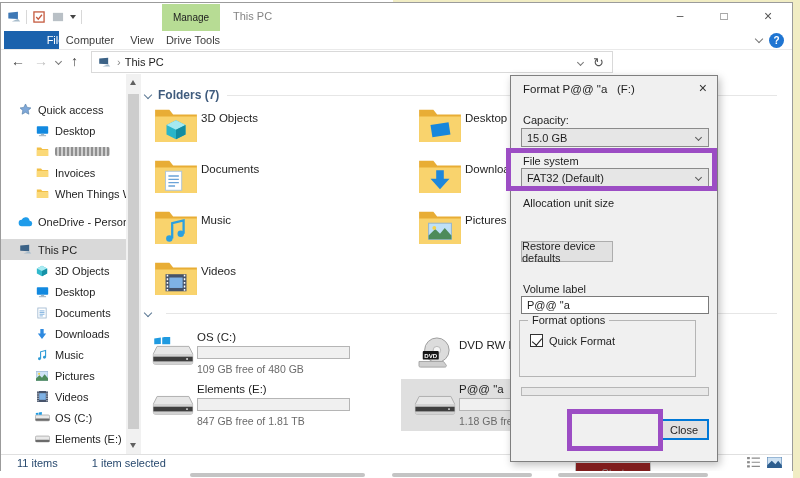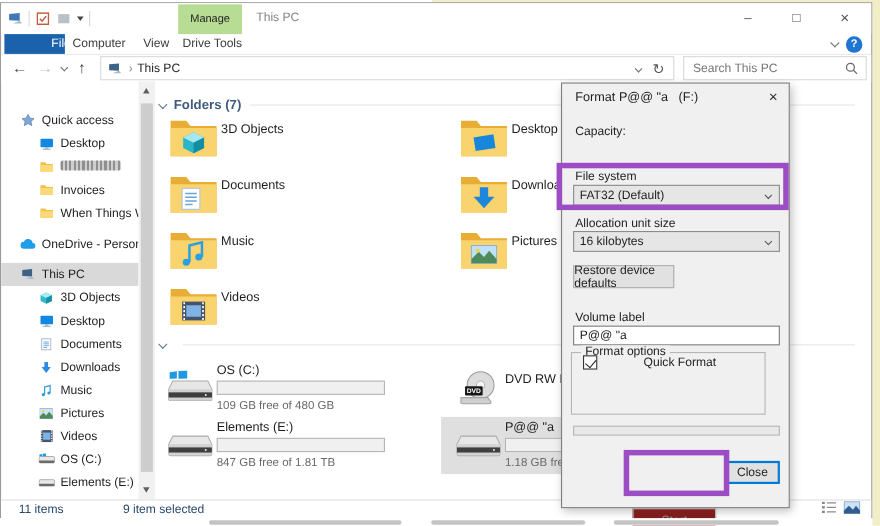--- a/index.html
+++ b/index.html
@@ -104,40 +104,40 @@
   .drive-item .dico { position:absolute; left:6px; top:8px; }
   .drive-item .dname { position:absolute; left:52px; top:2px; font-size:11.5px; white-space:pre; }
   .drive-item .dbar { position:absolute; left:52px; top:17px; width:153px; height:13px; border:1px solid #b5b5b5; background:#f0f0f0; }
   .drive-item .dfill { height:100%; }
   .dfill.blue { background:#26a0da; }
   .dfill.red { background:#e03a2c; }
   .drive-item .dfree { position:absolute; left:52px; top:34px; font-size:10.5px; color:#6a6a6a; white-space:nowrap; }
   .drive-item.dvd .dname { top:10px; }
 
   
-  .statusbar { left:0; top:451px; width:100%; height:17px; border-top:1px solid #e0e0e0; background:#fff; font-size:11px; color:#28496e; display:flex; align-items:center;gap:20px; }
+  .statusbar { left:0; top:451px; width:100%; height:17px; border-top:1px solid #e0e0e0; background:#fff; font-size:11px; color:#28496e; display:flex; align-items:center; }
   .status-count { margin-left:16px; }
   .status-sel { margin-left:34px; }
   .view-toggles { margin-left:auto; margin-right:10px; display:flex; gap:7px; }
 
   
   .dialog { position:absolute; left:510px; top:75px; width:208px; height:387px;
     background:#f0f0f0; border:1px solid #7f7f7f; box-shadow:2px 3px 8px rgba(0,0,0,.25); font-size:11px; }
   .dlg-title { position:absolute; left:12px; top:7px; font-size:11.5px; white-space:pre; }
   .dlg-x { position:absolute; right:10px; top:4px; font-size:14px; color:#333; }
   .dlg-label { position:absolute; left:12px; color:#1e1e1e; }
   .combo { position:absolute; left:10px; width:188px; height:19px; background:#e6e6e6; border:1px solid #8b8b8b; display:flex; align-items:center; }
   .combo .cval { margin-left:5px; font-size:11px; }
   .combo .chev { margin-left:auto; margin-right:7px; border-color:#5a5a5a; }
   .dlg-btn { position:absolute; background:#e1e1e1; border:1px solid #adadad; font-size:11px; display:flex; align-items:center; justify-content:center; }
   .restore-btn { left:10px; top:165px; width:92px; height:21px; }
   .vol-input { position:absolute; left:10px; top:220px; width:188px; height:18px; background:#fff; border:1px solid #7a7a7a; font-size:11px; display:flex; align-items:center; padding-left:5px; white-space:pre; }
   .group { position:absolute; left:8px; top:244px; width:177px; height:57px; border:1px solid #b5b5b5; }
   .group-label { position:absolute; left:8px; top:-7px; background:#f0f0f0; padding:0 4px; font-size:11px; }
-  .chk-row { position:absolute; left:10px; top:2px; display:flex; align-items:center;gap:36px; }
+  .chk-row { position:absolute; left:10px; top:13px; display:flex; align-items:center; }
   .chk { width:13px; height:13px; background:#fff; border:1px solid #333; position:relative; margin-right:6px; }
   .chk.checked::after { content:""; position:absolute; left:2.5px; top:1px; width:5px; height:8px;
     border-right:1.6px solid #222; border-bottom:1.6px solid #222; transform:rotate(40deg); }
   .progress { position:absolute; left:10px; top:311px; width:188px; height:9px; border:1px solid #b6b6b6; background:#e9e9e9; }
   .start-btn { left:64px; top:343px; width:76px; height:21px; color:#8f8f8f; background:#7f1d1d; border-color:#b5b5b5;margin-top:43px; }
   .close-btn { left:148px; top:343px; width:50px; height:21px; border:2px solid #0078d7; }
 
   .hl-purple { position:absolute; border:5px solid #9c4dc4; z-index:30; }
   .hl-filesystem { left:-5px; top:72px; width:211px; height:43px; }
   .hl-start { left:56px; top:333px; width:96px; height:42px; }
@@ -203,29 +203,20 @@
             <path d="M12.5 8.5l2.6 3H5.5z" fill="#a7bccb"></path>
           </svg>
         </span>
       <span class="addr-sep">›</span>
       <span class="addr-text">This PC</span>
       <span class="addr-right">
         <span class="chev sm"></span>
         <span class="refresh">↻</span>
       </span>
     </div>
-    <div class="abs searchbox">
-      <span class="search-text">Search This PC</span>
-      <span class="search-mag" id="search-mag-ico">
-          <svg viewBox="0 0 14 14" width="12" height="12">
-            <circle cx="6" cy="6" r="4.2" fill="none" stroke="#666" stroke-width="1.3"></circle>
-            <path d="M9.2 9.2L13 13" stroke="#666" stroke-width="1.3"></path>
-          </svg>
-        </span>
-    </div>
   </div>
 
   <div class="abs sidebar" id="sidebar-list">
       <div class="side-item lvl0">
     <span class="ic">
           <svg viewBox="0 0 16 16" width="13" height="13">
             <path d="M8 1.2l2.1 4.2 4.6.6-3.4 3.2.9 4.6L8 11.5l-4.2 2.3.9-4.6L1.3 6l4.6-.6z" fill="#7fa8d8" stroke="#49749f" stroke-width=".7"></path>
           </svg>
         </span>
     <span class="lab">Quick access</span>
@@ -504,54 +495,54 @@
             </svg></span>
     <span class="dname">P@@ "a   (F:)</span>
     <span class="dbar"><span class="dfill red" style="width: 95%;"></span></span>
     <span class="dfree">1.18 GB free of 14</span>
   </div>
       </div>
   </div>
 
   <div class="abs statusbar">
     <span class="status-count">11 items</span>
-    <span class="status-sel">9 item selected</span>
+    <span class="status-sel">1 item selected</span>
     <span class="view-toggles">
       <span id="view-details-ico"><svg viewBox="0 0 14 12" width="13" height="11">
             <rect x="0" y="0" width="3" height="2.4" fill="#8a8a8a"></rect>
             <rect x="0" y="4.5" width="3" height="2.4" fill="#8a8a8a"></rect>
             <rect x="0" y="9" width="3" height="2.4" fill="#8a8a8a"></rect>
             <path d="M5 1.2h9M5 5.7h9M5 10.2h9" stroke="#8a8a8a" stroke-width="1.3"></path>
           </svg></span>
       <span id="view-thumb-ico"><svg viewBox="0 0 16 12" width="15" height="11">
             <rect width="16" height="12" fill="#cfe2f3" stroke="#5b87b5"></rect>
             <path d="M0 9l5-5 4 4 3-4 4 5v3H0z" fill="#2d5e8f"></path>
           </svg></span>
     </span>
   </div>
 </div>
 
 <div class="dialog">
   <div class="dlg-title">Format P@@ "a   (F:)</div>
   <div class="dlg-x">×</div>
 
   <div class="dlg-label" style="top:38px">Capacity:</div>
+  <div class="combo" style="top:52px">
+    <span class="cval">15.0 GB</span>
+    <span class="chev sm"></span>
+  </div>
 
   <div class="dlg-label" style="top:79px">File system</div>
   <div class="combo" style="top:92px">
     <span class="cval">FAT32 (Default)</span>
     <span class="chev sm"></span>
   </div>
   <div class="hl-purple hl-filesystem"></div>
 
   <div class="dlg-label" style="top:121px">Allocation unit size</div>
-  <div class="combo" style="top:134px">
-    <span class="cval">16 kilobytes</span>
-    <span class="chev sm"></span>
-  </div>
 
   <div class="dlg-btn restore-btn">Restore device defaults</div>
 
   <div class="dlg-label" style="top:207px">Volume label</div>
   <div class="vol-input">P@@ "a</div>
 
   <div class="group">
     <span class="group-label">Format options</span>
     <div class="chk-row">
       <span class="chk checked"></span>

